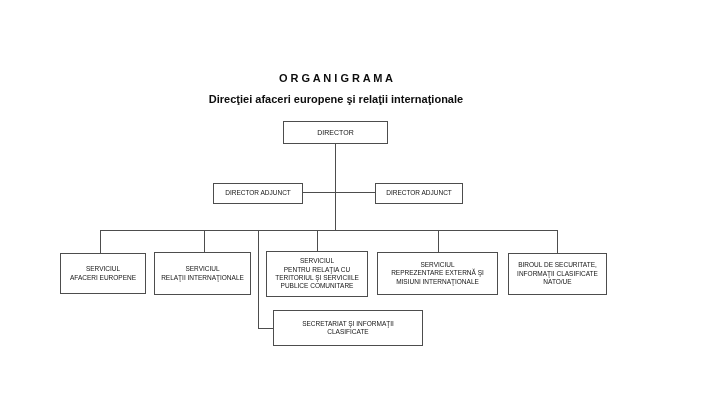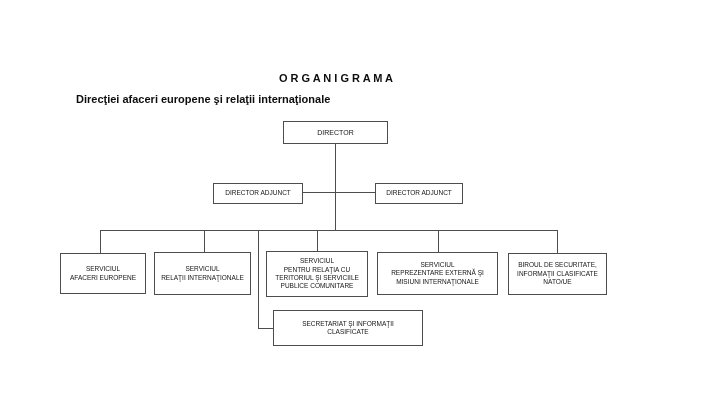--- a/index.html
+++ b/index.html
@@ -25,21 +25,21 @@
     font-size: 11px;
     font-weight: bold;
     color: #0d0d0d;
     white-space: nowrap;
   }
   .chart-subtitle {
     position: absolute;
     left: 76px;
     top: 93px;
     width: 520px;
-    text-align: left;
+    text-align: center;
     font-size: 11px;
     font-weight: bold;
     color: #0d0d0d;
     white-space: nowrap;
   }
   .box {
     position: absolute;
     box-sizing: border-box;
     border: 1px solid #4d4d4d;
     background: #ffffff;

